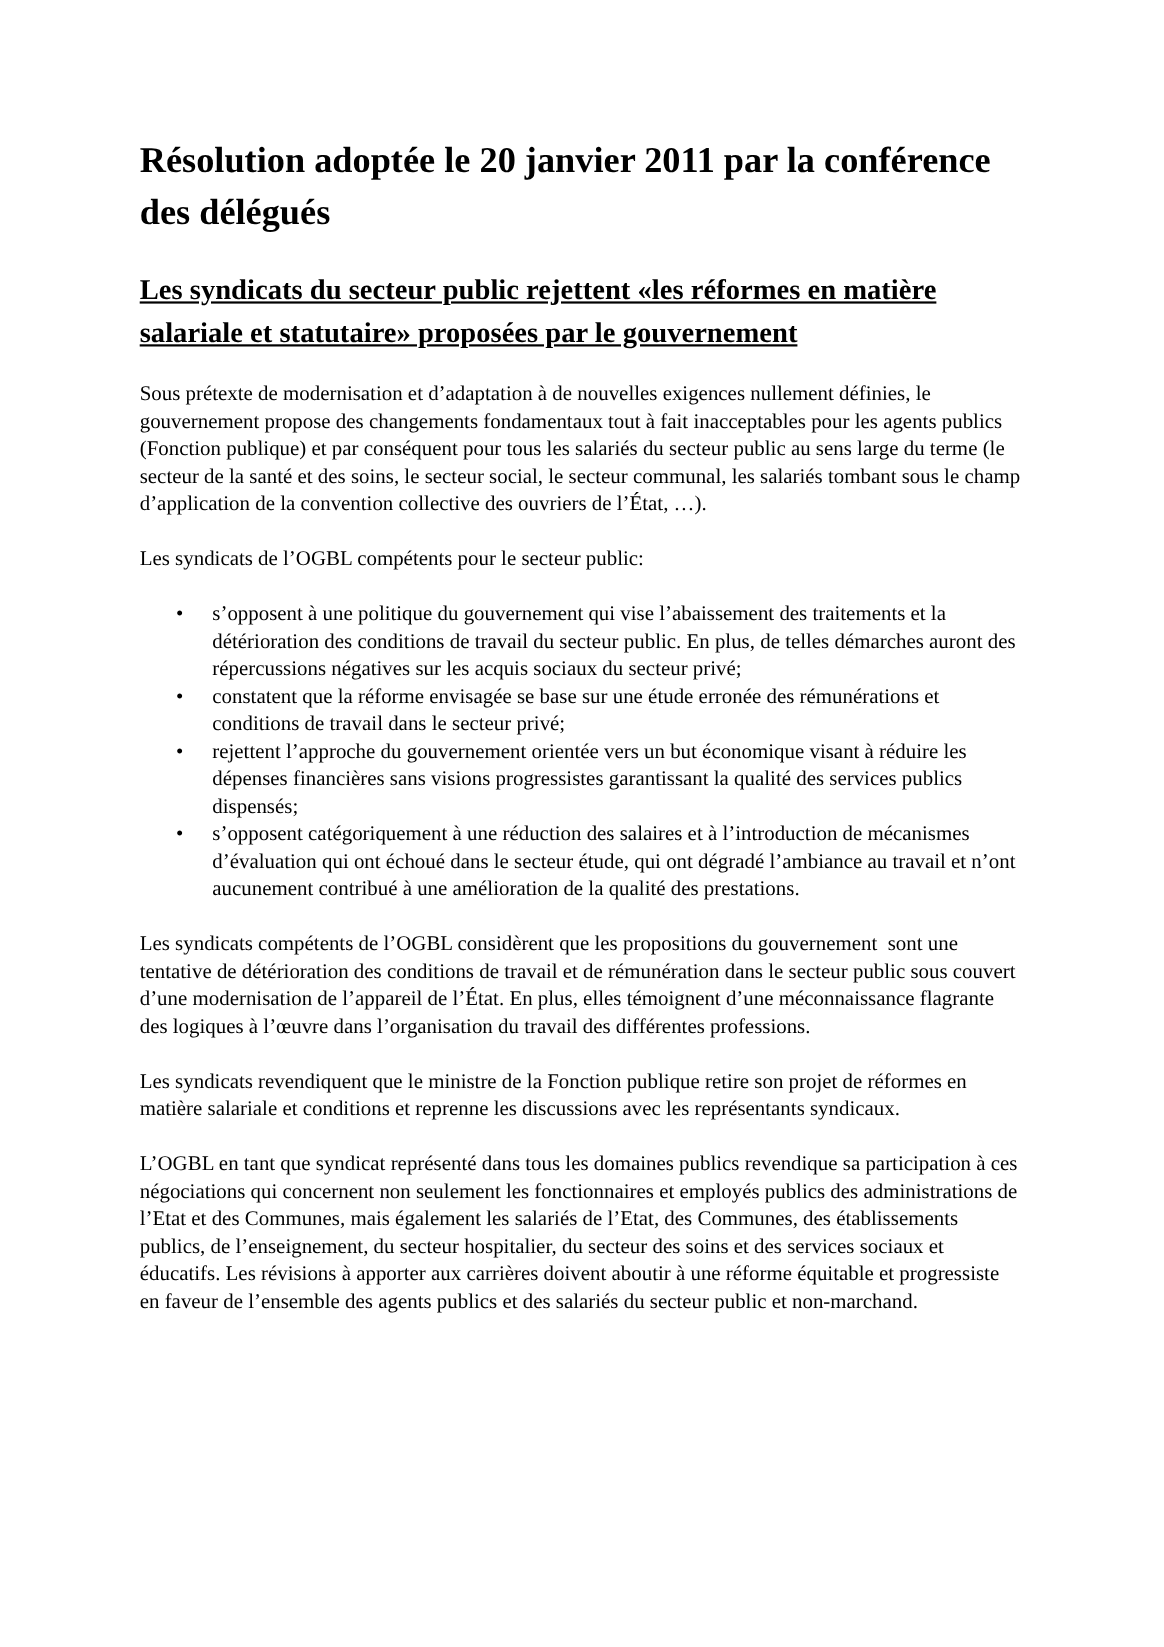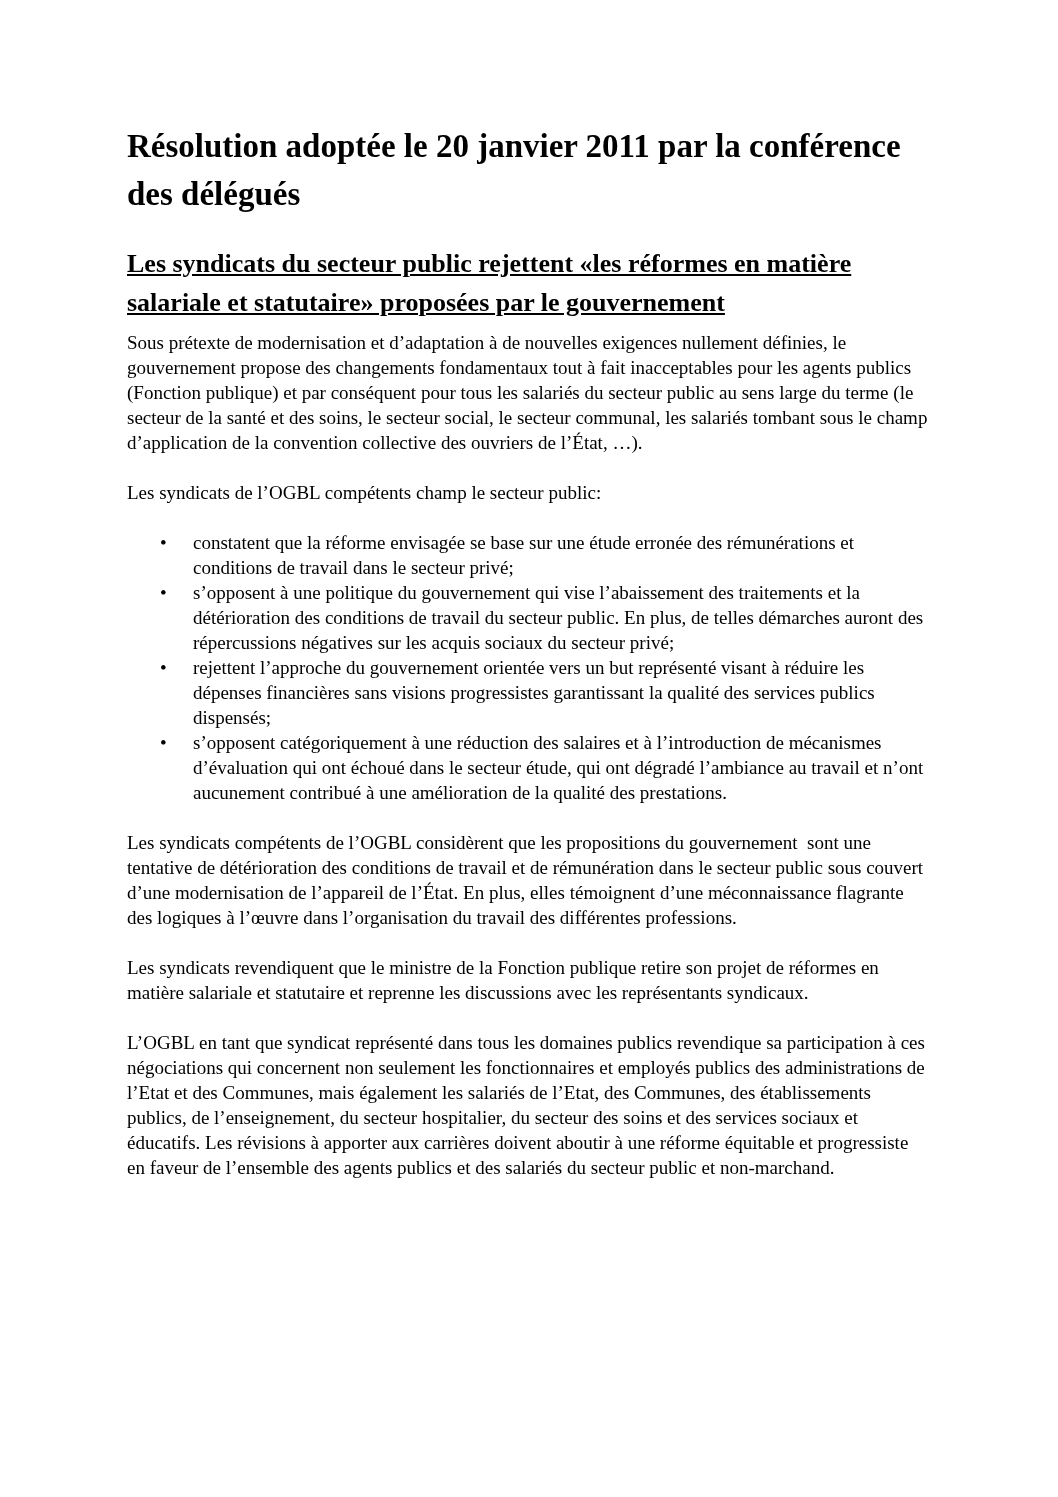--- a/index.html
+++ b/index.html
@@ -35,21 +35,21 @@
     margin: 26px 0 0 0;
     text-decoration: underline;
   }
   p.body-par {
     font-size: 19px;
     line-height: 25px;
     margin: 25px 0 0 0;
     white-space: pre-wrap;
   }
   p.body-par.first {
-    margin-top: 8px;
+    margin-top: 24px;
   }
   ul.bullets {
     list-style: none;
     margin: 25px 0 0 0;
     padding: 0 0 0 66px;
     font-size: 19px;
     line-height: 25px;
   }
   ul.bullets li {
     position: relative;
@@ -67,28 +67,28 @@
 <body>
 
 <div class="page">
 
   <h1 class="doc-title">Résolution adoptée le 20 janvier 2011 par la conférence des délégués</h1>
 
   <h2 class="doc-subtitle">Les syndicats du secteur public rejettent «les réformes en matière salariale et statutaire» proposées par le gouvernement</h2>
 
   <p class="body-par first">Sous prétexte de modernisation et d’adaptation à de nouvelles exigences nullement définies, le gouvernement propose des changements fondamentaux tout à fait inacceptables pour les agents publics (Fonction publique) et par conséquent pour tous les salariés du secteur public au sens large du terme (le secteur de la santé et des soins, le secteur social, le secteur communal, les salariés tombant sous le champ d’application de la convention collective des ouvriers de l’État, …).</p>
 
-  <p class="body-par">Les syndicats de l’OGBL compétents champ le secteur public:</p>
+  <p class="body-par">Les syndicats de l’OGBL compétents pour le secteur public:</p>
 
   <ul class="bullets">
+    <li>s’opposent à une politique du gouvernement qui vise l’abaissement des traitements et la détérioration des conditions de travail du secteur public. En plus, de telles démarches auront des répercussions négatives sur les acquis sociaux du secteur privé;</li>
     <li>constatent que la réforme envisagée se base sur une étude erronée des rémunérations et conditions de travail dans le secteur privé;</li>
-    <li>s’opposent à une politique du gouvernement qui vise l’abaissement des traitements et la détérioration des conditions de travail du secteur public. En plus, de telles démarches auront des répercussions négatives sur les acquis sociaux du secteur privé;</li>
-    <li>rejettent l’approche du gouvernement orientée vers un but représenté visant à réduire les dépenses financières sans visions progressistes garantissant la qualité des services publics dispensés;</li>
+    <li>rejettent l’approche du gouvernement orientée vers un but économique visant à réduire les dépenses financières sans visions progressistes garantissant la qualité des services publics dispensés;</li>
     <li>s’opposent catégoriquement à une réduction des salaires et à l’introduction de mécanismes d’évaluation qui ont échoué dans le secteur étude, qui ont dégradé l’ambiance au travail et n’ont aucunement contribué à une amélioration de la qualité des prestations.</li>
   </ul>
 
   <p class="body-par">Les syndicats compétents de l’OGBL considèrent que les propositions du gouvernement  sont une tentative de détérioration des conditions de travail et de rémunération dans le secteur public sous couvert d’une modernisation de l’appareil de l’État. En plus, elles témoignent d’une méconnaissance flagrante des logiques à l’œuvre dans l’organisation du travail des différentes professions.</p>
 
-  <p class="body-par">Les syndicats revendiquent que le ministre de la Fonction publique retire son projet de réformes en matière salariale et statutaire et reprenne les discussions avec les représentants syndicaux.</p>
+  <p class="body-par">Les syndicats revendiquent que le ministre de la Fonction publique retire son projet de réformes en matière salariale et conditions et reprenne les discussions avec les représentants syndicaux.</p>
 
   <p class="body-par">L’OGBL en tant que syndicat représenté dans tous les domaines publics revendique sa participation à ces négociations qui concernent non seulement les fonctionnaires et employés publics des administrations de l’Etat et des Communes, mais également les salariés de l’Etat, des Communes, des établissements publics, de l’enseignement, du secteur hospitalier, du secteur des soins et des services sociaux et éducatifs. Les révisions à apporter aux carrières doivent aboutir à une réforme équitable et progressiste en faveur de l’ensemble des agents publics et des salariés du secteur public et non-marchand.</p>
 
 </div>
 
 </body></html>

